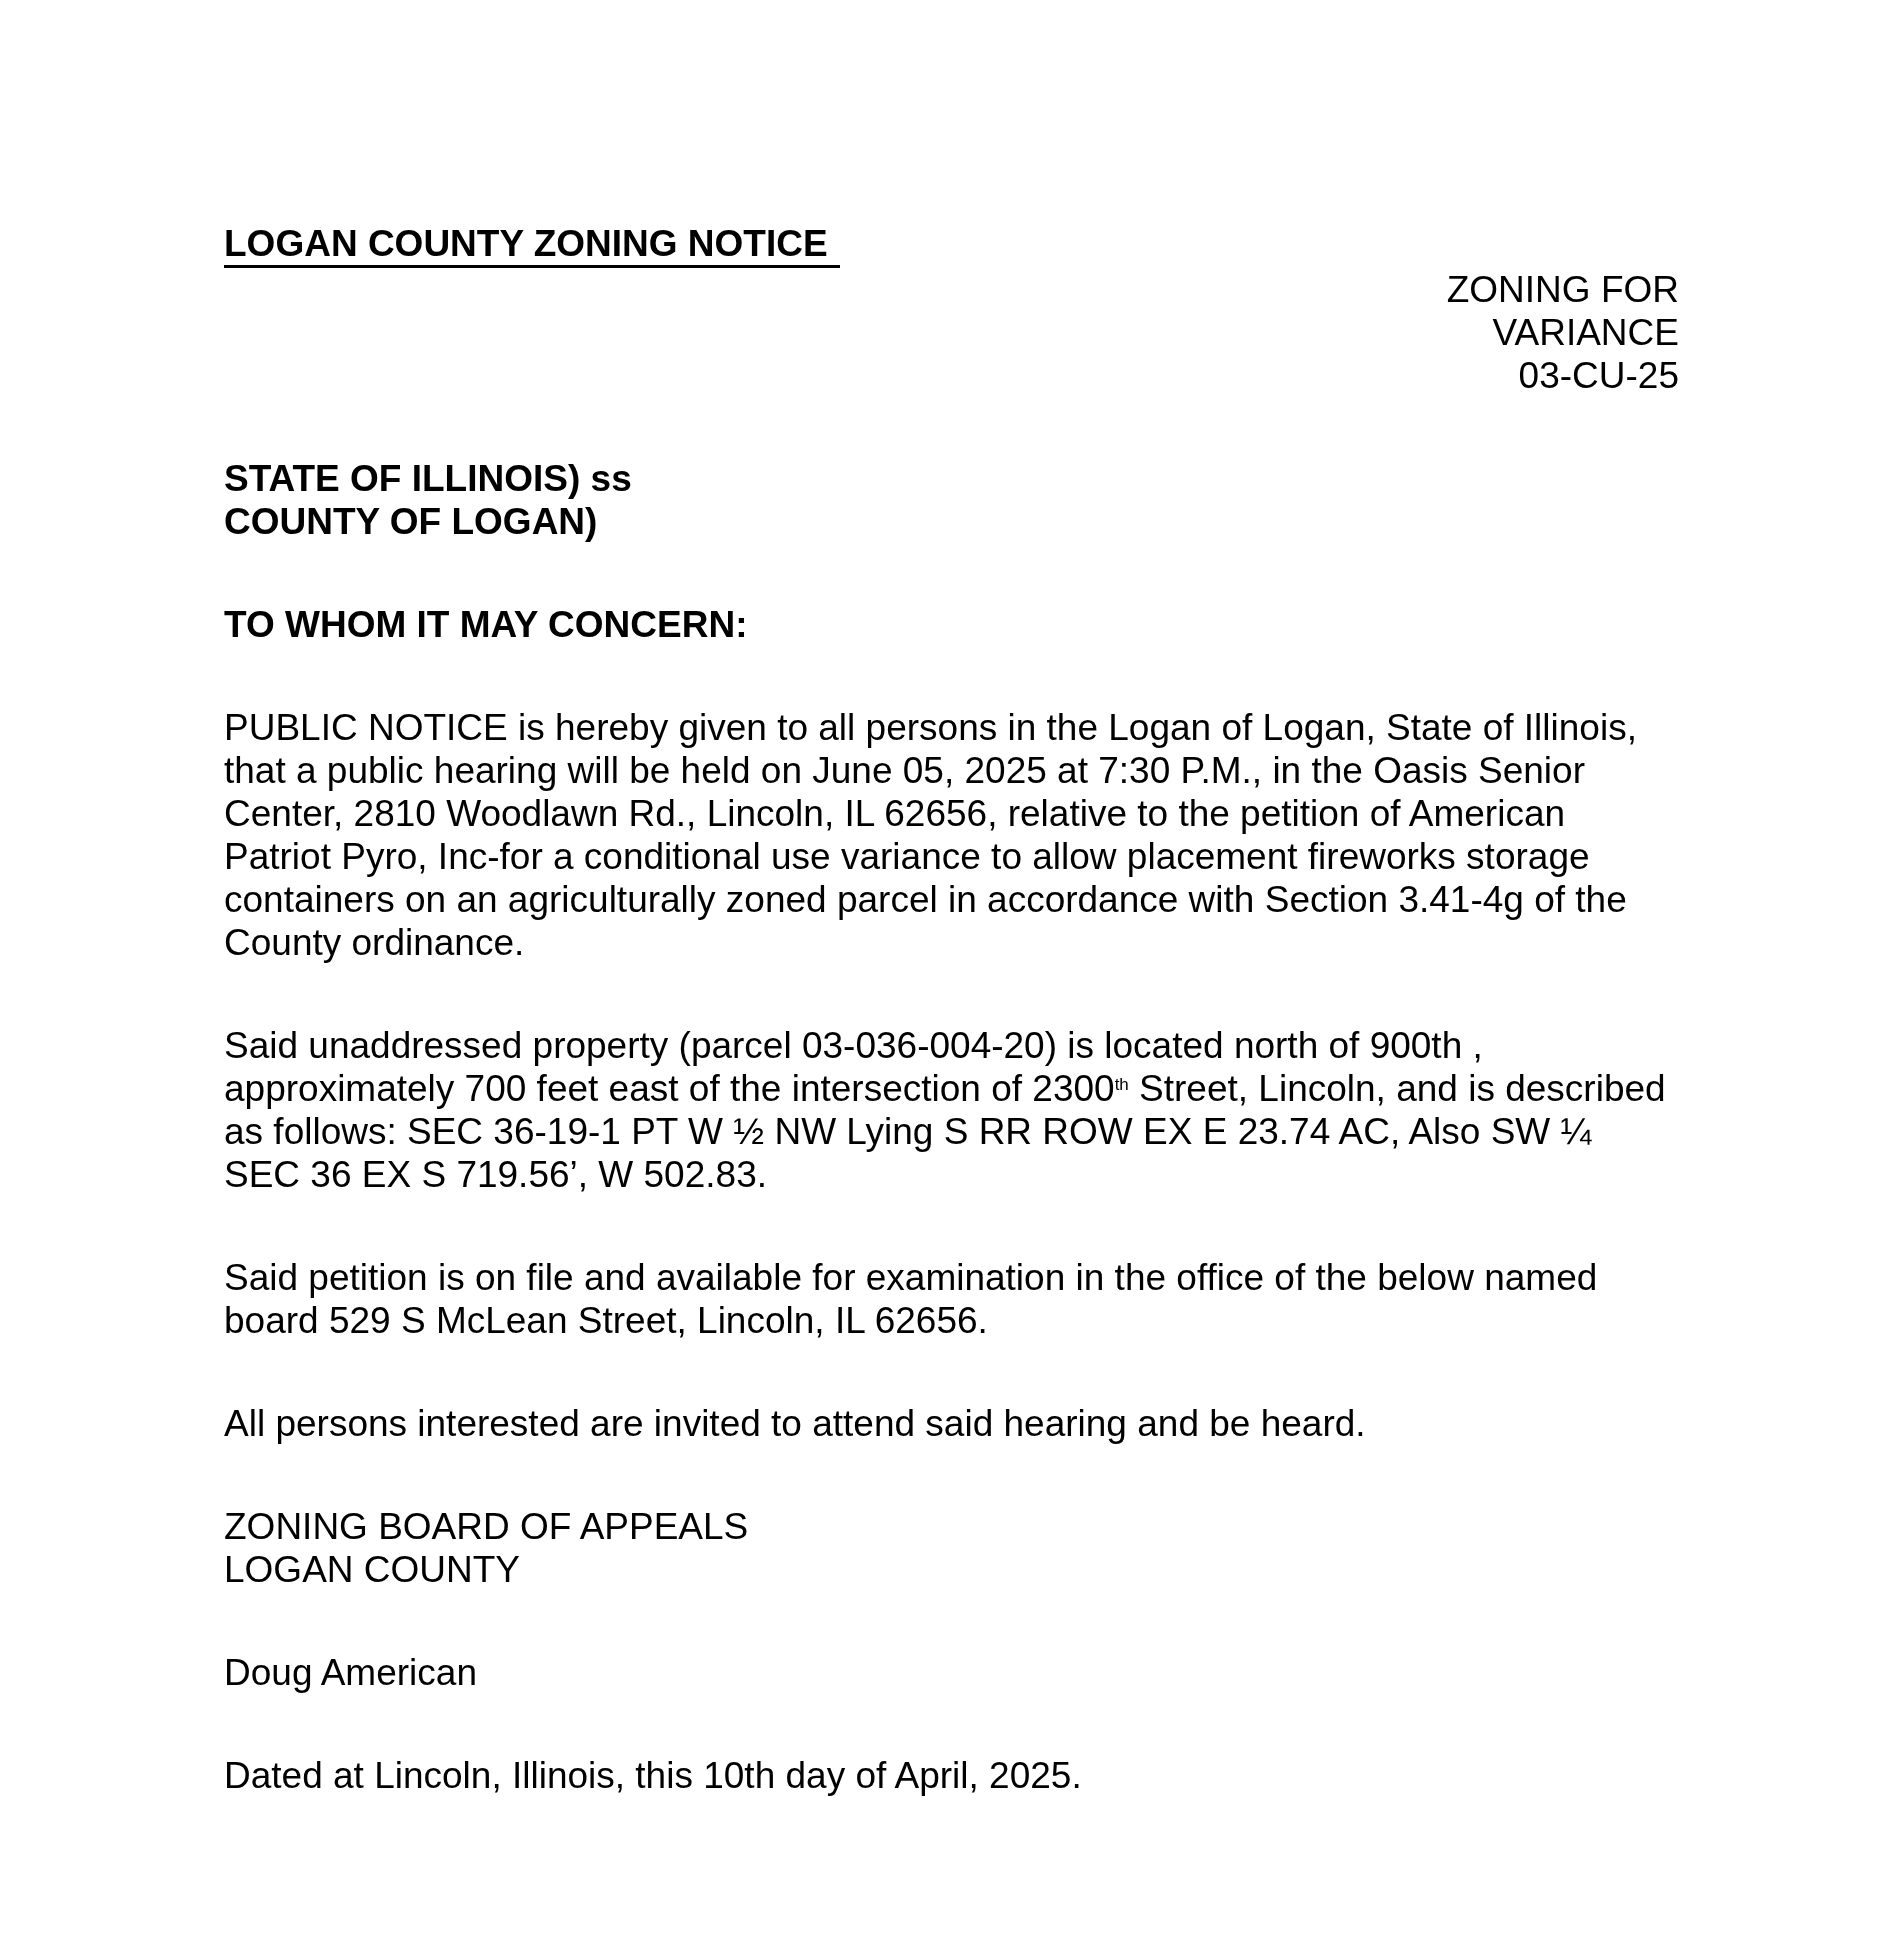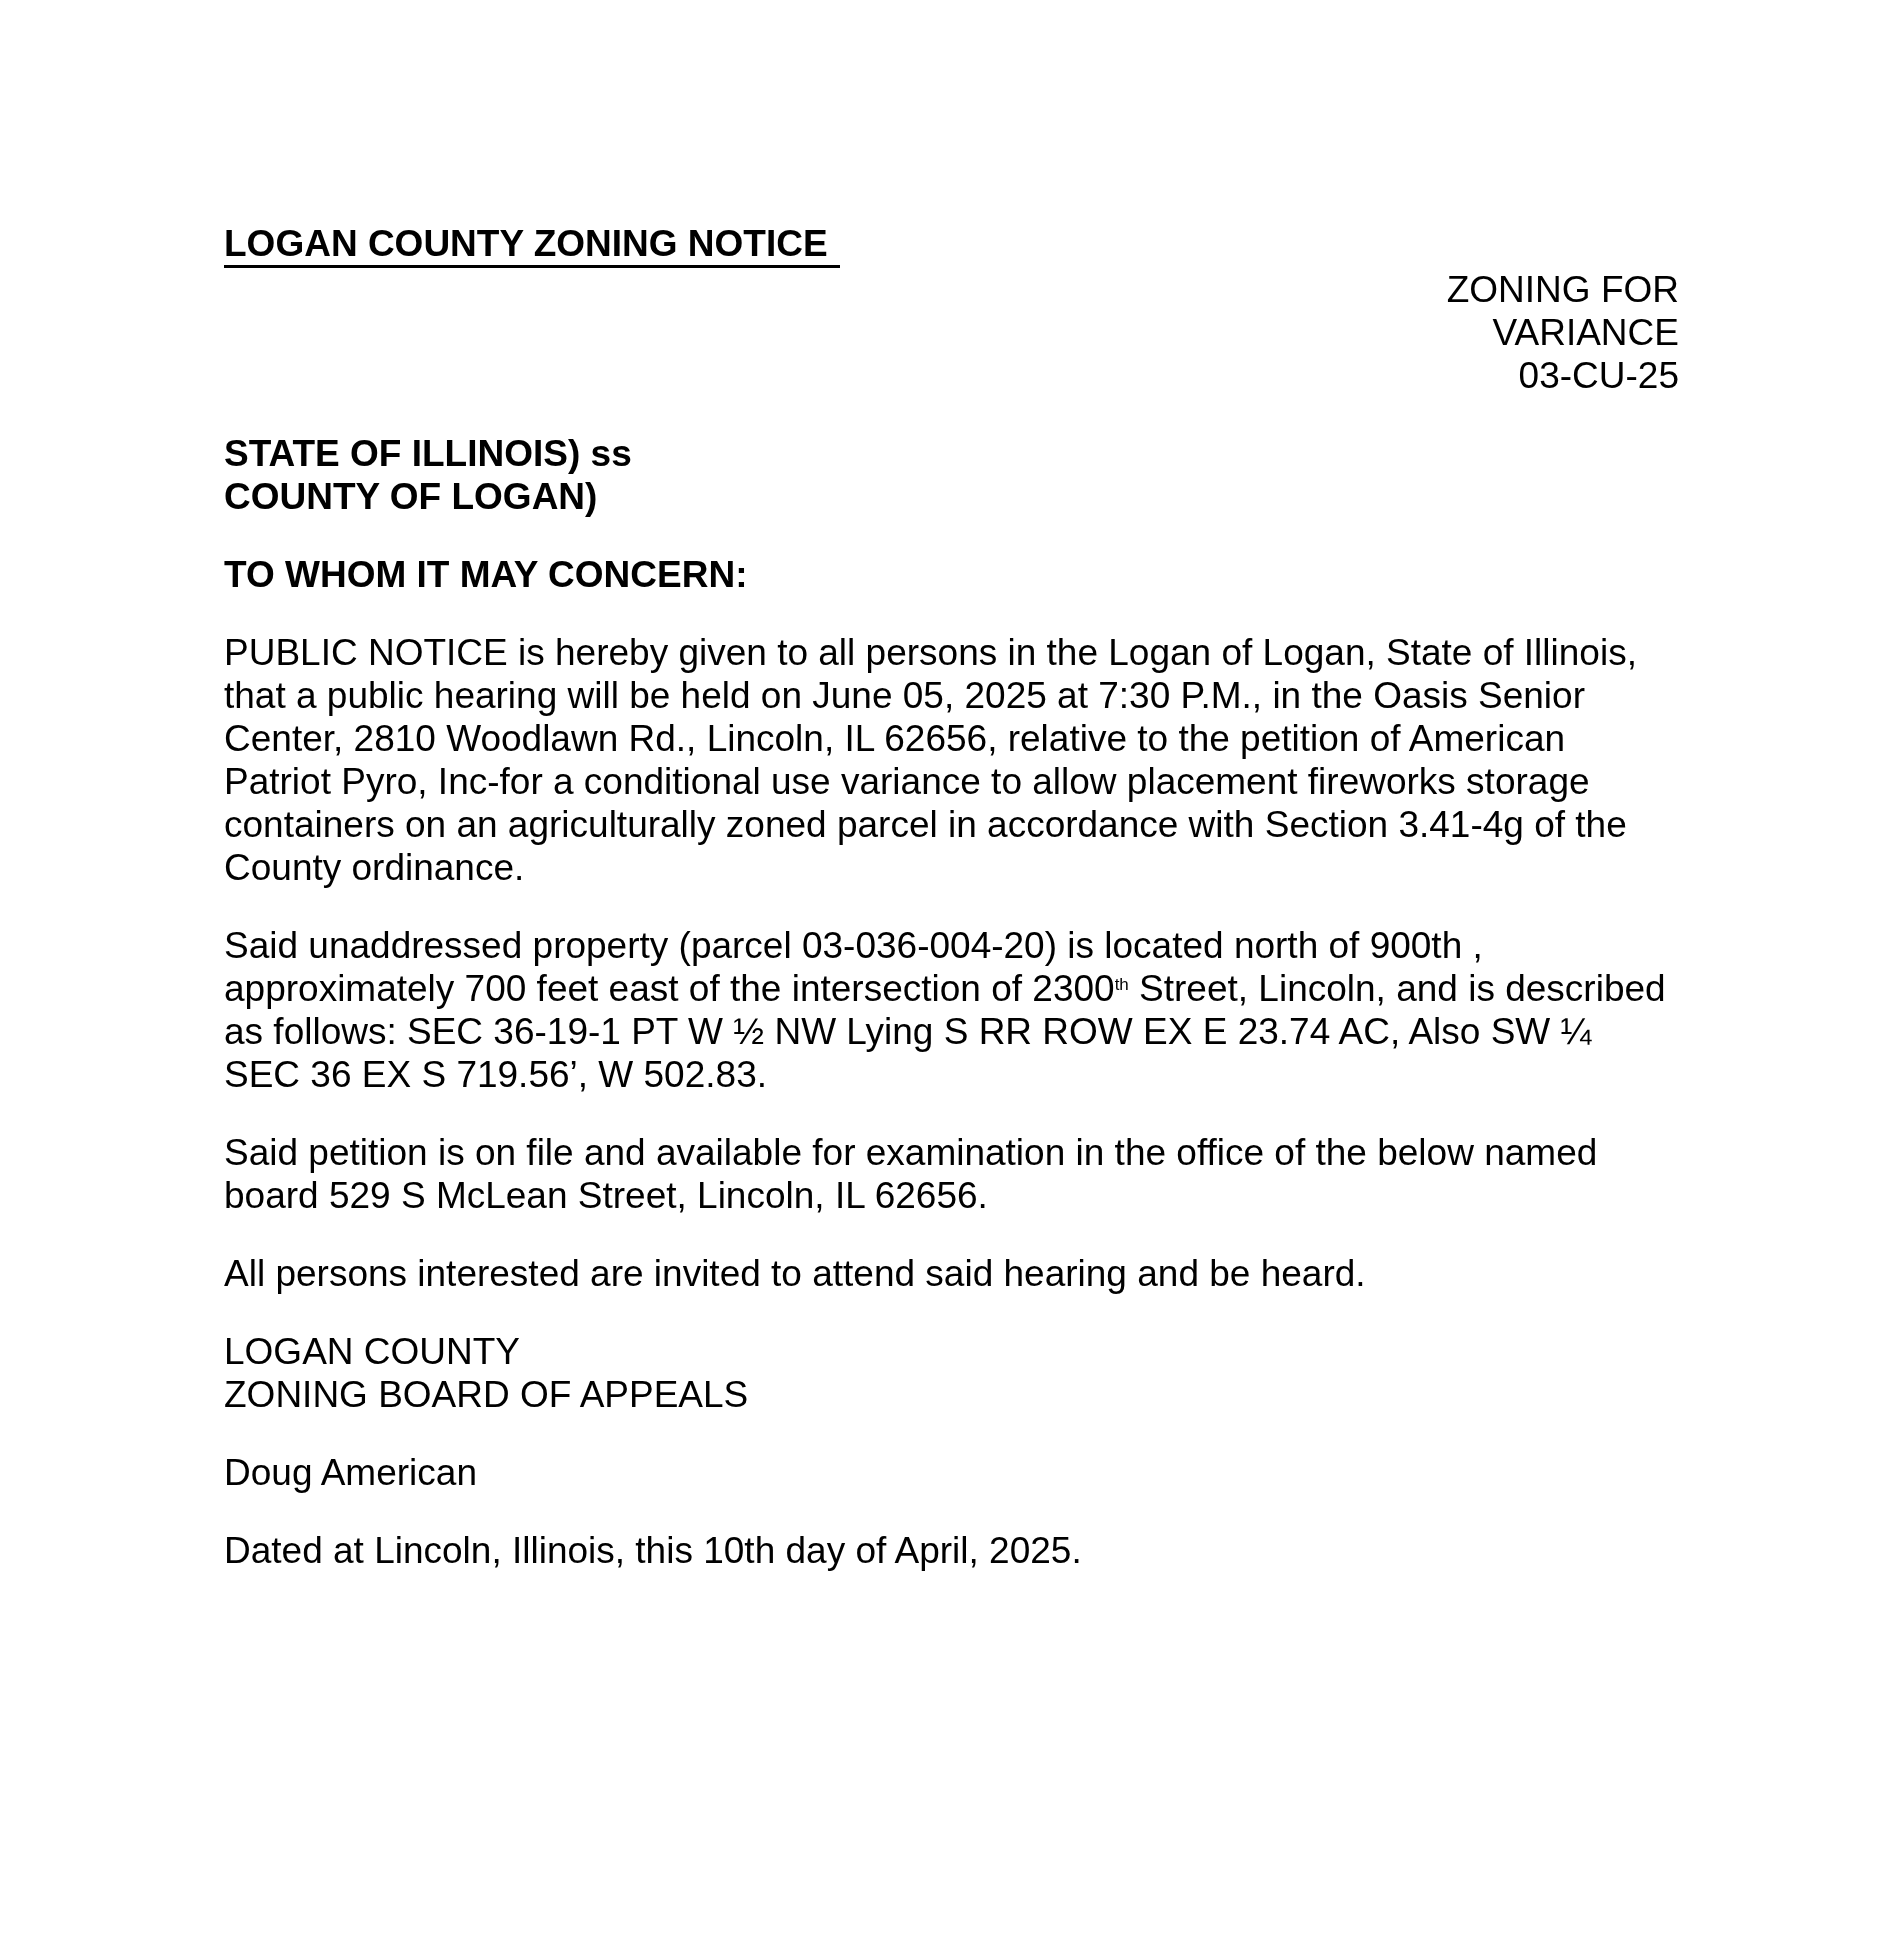--- a/index.html
+++ b/index.html
@@ -16,21 +16,21 @@
     box-sizing: border-box;
     width: 1903px;
     height: 1383px;
     padding: 222px 224px 45px 224px;
     font-family: "Liberation Sans", "DejaVu Sans", sans-serif;
     font-size: 37px;
     line-height: 43px;
     color: #000000;
     background: #ffffff;
   }
-  .block { margin-top: 35px; }
+  .block { margin-top: 60px; }
   .block.first { margin-top: 0; }
   .block.no-gap { margin-top: 0; }
   .bold { font-weight: bold; }
   .title {
     font-weight: bold;
     display: inline-block;
     border-bottom: 3.7px solid #000000;
     padding-right: 12.7px;
   }
   .case-header { text-align: right; }
@@ -82,22 +82,22 @@
   <div class="block">
       <div class="text-line">Said petition is on file and available for examination in the office of the below named</div>
       <div class="text-line">board 529 S McLean Street, Lincoln, IL 62656.</div>
     </div>
 
   <div class="block">
       <div class="text-line">All persons interested are invited to attend said hearing and be heard.</div>
     </div>
 
   <div class="block">
+      <div class="text-line">ZONING BOARD OF APPEALS</div>
       <div class="text-line">LOGAN COUNTY</div>
-      <div class="text-line">ZONING BOARD OF APPEALS</div>
     </div>
 
   <div class="block">
       <div class="text-line">Doug American</div>
     </div>
 
   <div class="block text-line">Dated at Lincoln, Illinois, this 10th day of April, 2025.</div>
 
 </div>
 

